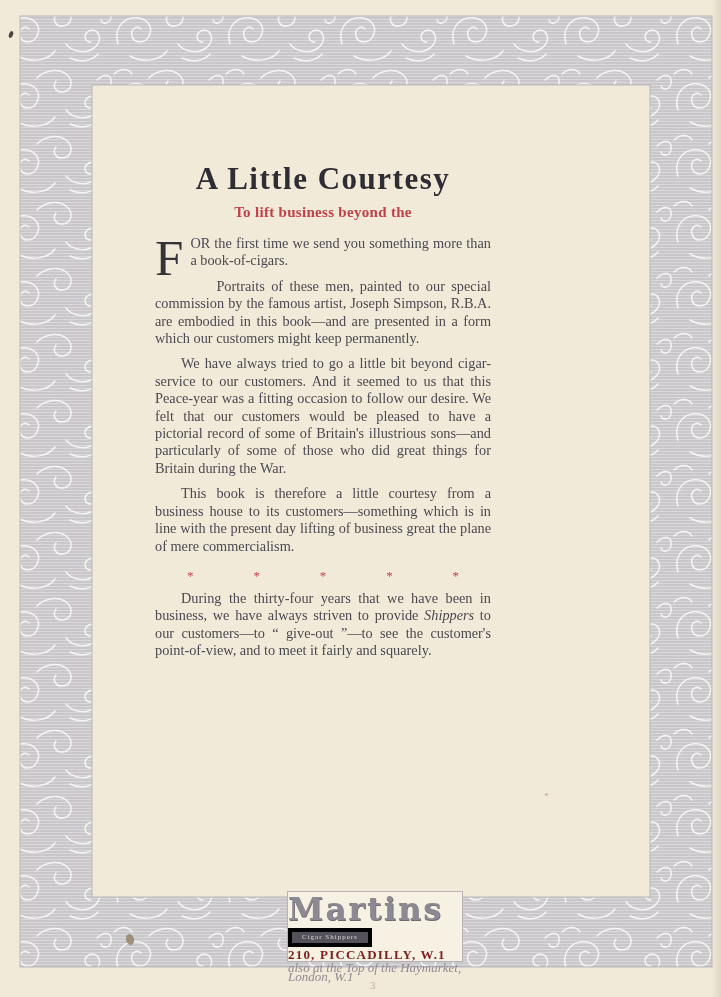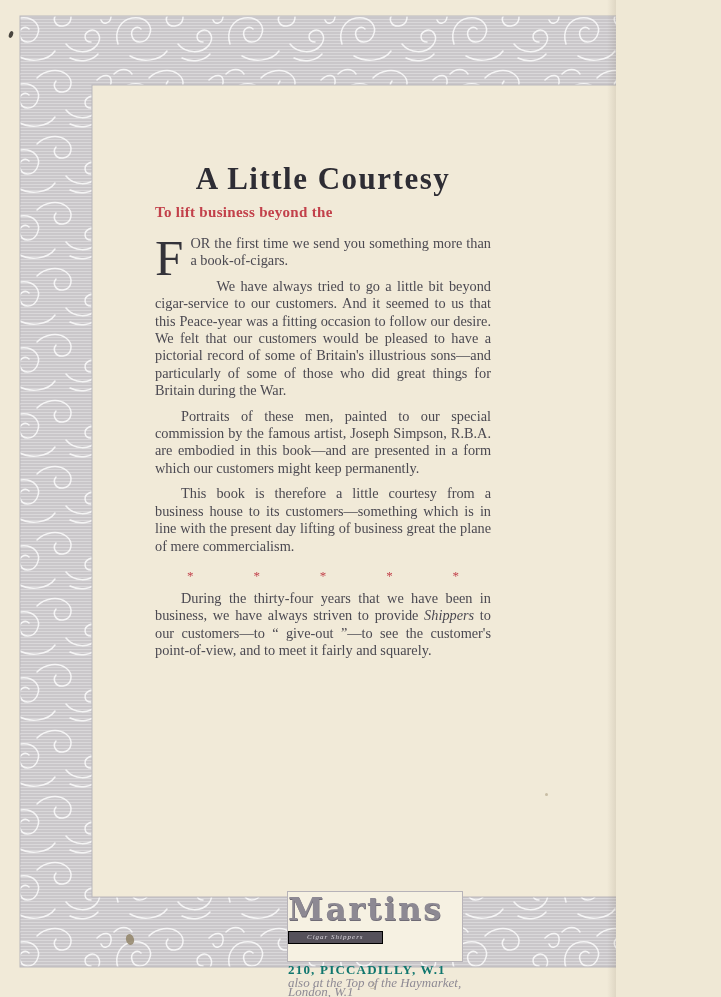--- a/index.html
+++ b/index.html
@@ -2,34 +2,34 @@
 <html><head>
 <meta charset="utf-8">
 <style>
   html,body{margin:0;padding:0;}
   body{
     width:721px;height:997px;
     background:#efe8d5;
     font-family:"Liberation Serif","DejaVu Serif",serif;
     -webkit-font-smoothing:antialiased;
   }
-  .page{position:relative;width:616px;height:997px;background:#f1ead8;overflow:hidden;}
+  .page{position:relative;width:721px;height:997px;background:#f1ead8;overflow:hidden;}
   .border-svg{position:absolute;left:0;top:0;z-index:1;}
 
   .content{
     position:absolute;left:92px;top:85px;width:558px;height:812px;z-index:2;
   }
   .text-col{width:336px;margin-left:63px;}
   h1.title{
     margin:78px 0 0 0;text-align:center;
     font-size:31px;font-weight:bold;letter-spacing:1.5px;
     color:#2e2d34;line-height:32px;
   }
   .subtitle{
-    margin-top:9px;text-align:left;
+    margin-top:9px;text-align:center;
     color:#c2404a;font-weight:bold;font-size:15px;line-height:16px;
     letter-spacing:0.3px;
   }
   .para{
     margin:8px 0 0 0;text-align:justify;
     font-size:14.3px;line-height:17.4px;color:#4b4951;
   }
   .para.first{margin-top:15px;text-indent:0;}
   .para.indent{text-indent:26px;}
   .dropcap{
@@ -50,26 +50,26 @@
   }
   .brand{
     font-family:"DejaVu Serif",serif;
     font-size:32px;line-height:32px;font-weight:bold;
     color:#8d8993;letter-spacing:2px;margin-top:1px;
     text-shadow:0.6px 0.6px 0 #6f6b75;
   }
   .banner{
     display:inline-block;position:relative;margin-top:-10px;z-index:2;
     background:#55515a;color:#ddd9df;
-    font-size:7px;line-height:9px;font-style:italic;letter-spacing:1px;
-    padding:1px 18px;border:1px solid #000000;
+    font-size:7px;line-height:9px;letter-spacing:1px;
+    padding:1px 10px;border:4px solid #000000;
   }
   .addr1{
     font-size:13px;line-height:14px;font-weight:bold;
-    letter-spacing:1.2px;color:#0f766e;margin-top:19px;
+    letter-spacing:1.2px;color:#7f1d1d;margin-top:1px;
   }
   .addr2{
     font-size:13px;line-height:9px;font-style:italic;color:#8e8a94;margin-top:1px;
   }
   .pagenum{
     position:absolute;left:370px;top:979px;z-index:2;
     font-size:11px;color:#bdb198;
   }
   .speck{position:absolute;z-index:4;border-radius:50%;}
   .speck.s1{left:9px;top:31px;width:4px;height:7px;background:#4a463f;transform:rotate(20deg);}
@@ -115,23 +115,23 @@
       <h1 class="title">A Little Courtesy</h1>
 
       <div class="subtitle">
         <div>To lift business beyond the</div>
       </div>
 
       <p class="para first">
         <span class="dropcap">F</span><span>OR the first time we send you something more than a book-of-cigars.</span>
       </p>
 
+      <p class="para indent">Portraits of these men, painted to our special commission by the famous artist, Joseph Simpson, R.B.A. are embodied in this book—and are presented in a form which our customers might keep permanently.</p>
+
       <p class="para indent">We have always tried to go a little bit beyond cigar-service to our customers.  And it seemed to us that this Peace-year was a fitting occasion to follow our desire.  We felt that our customers would be pleased to have a pictorial record of some of Britain's illustrious sons—and particularly of some of those who did great things for Britain during the War.</p>
-
-      <p class="para indent">Portraits of these men, painted to our special commission by the famous artist, Joseph Simpson, R.B.A. are embodied in this book—and are presented in a form which our customers might keep permanently.</p>
 
       <p class="para indent">This book is therefore a little courtesy from a business house to its customers—something which is in line with the present day lifting of business great the plane of mere commercialism.</p>
 
       <div class="separator">
         <span>*</span>
         <span>*</span>
         <span>*</span>
         <span>*</span>
         <span>*</span>
       </div>

